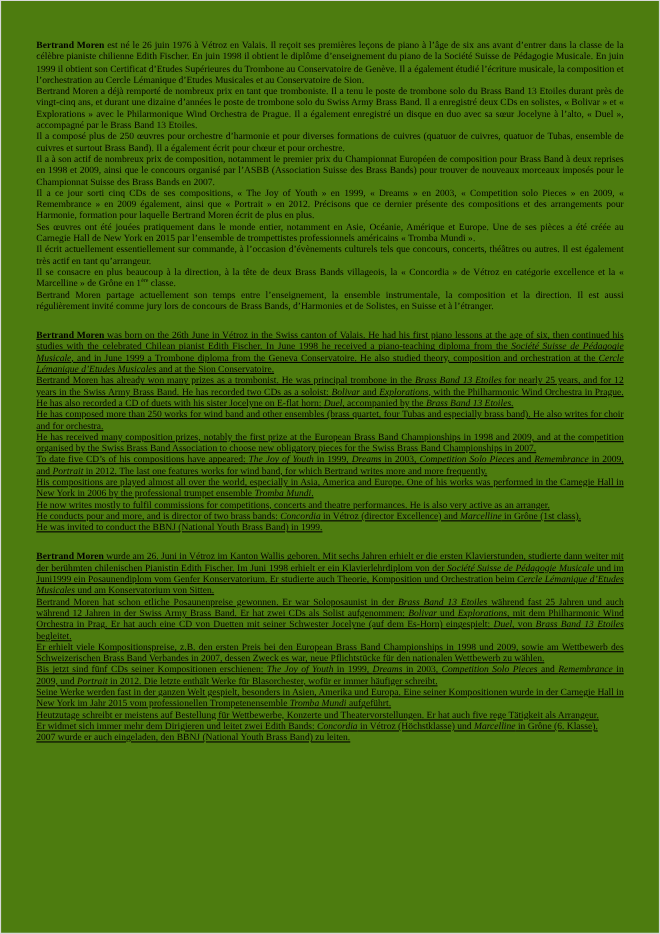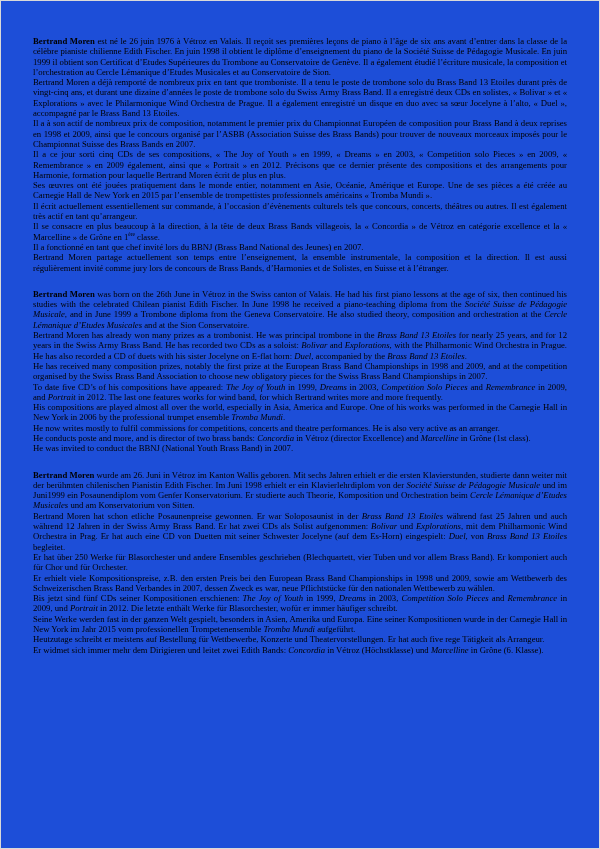--- a/index.html
+++ b/index.html
@@ -11,70 +11,71 @@
     width: 600px;
     height: 849px;
     overflow: hidden;
     box-sizing: border-box;
   }
   .page {
     width: 600px;
     height: 849px;
     box-sizing: border-box;
     padding: 36px 33px 20px 33px;
-    background: #1d4ed8;
+    background: #4d7c0f;
     box-shadow: inset 0 0 0 1px #d9d9d9;
     font-family: "Liberation Serif", "DejaVu Serif", serif;
     font-size: 8.7px;
     line-height: 10.3px;
     color: #000000;
     text-align: justify;
   }
   .bio-section { margin: 0; }
-  .bio-section + .bio-section { margin-top: 16px; }
+  .bio-section + .bio-section { margin-top: 16px; text-decoration: underline; }
   .para {
     margin: 0;
     padding: 0;
   }
   .seg-bold { font-weight: bold; }
   .seg-italic { font-style: italic; }
   .seg-sup {
     vertical-align: super;
     font-size: 0.62em;
     line-height: 0;
   }
 </style>
 </head>
 <body>
 
 <div class="page">
   <section class="bio-section">
       <p class="para"><span class="seg-bold">Bertrand Moren</span><span> est né le 26 juin 1976 à Vétroz en Valais. Il reçoit ses premières leçons de piano à l’âge de six ans avant d’entrer dans la classe de la célèbre pianiste chilienne Edith Fischer. En juin 1998 il obtient le diplôme d’enseignement du piano de la Société Suisse de Pédagogie Musicale. En juin 1999 il obtient son Certificat d’Etudes Supérieures du Trombone au Conservatoire de Genève. Il a également étudié l’écriture musicale, la composition et l’orchestration au Cercle Lémanique d’Etudes Musicales et au Conservatoire de Sion.</span></p>
       <p class="para"><span>Bertrand Moren a déjà remporté de nombreux prix en tant que tromboniste. Il a tenu le poste de trombone solo du Brass Band 13 Etoiles durant près de vingt-cinq ans, et durant une dizaine d’années le poste de trombone solo du Swiss Army Brass Band. Il a enregistré deux CDs en solistes, « Bolivar » et « Explorations » avec le Philarmonique Wind Orchestra de Prague. Il a également enregistré un disque en duo avec sa sœur Jocelyne à l’alto, « Duel », accompagné par le Brass Band 13 Etoiles.</span></p>
+      <p class="para"><span>Il a composé plus de 250 œuvres pour orchestre d’harmonie et pour diverses formations de cuivres (quatuor de cuivres, quatuor de Tubas, ensemble de cuivres et surtout Brass Band). Il a également écrit pour chœur et pour orchestre.</span></p>
       <p class="para"><span>Il a à son actif de nombreux prix de composition, notamment le premier prix du Championnat Européen de composition pour Brass Band à deux reprises en 1998 et 2009, ainsi que le concours organisé par l’ASBB (Association Suisse des Brass Bands) pour trouver de nouveaux morceaux imposés pour le Championnat Suisse des Brass Bands en 2007.</span></p>
       <p class="para"><span>Il a ce jour sorti cinq CDs de ses compositions, « The Joy of Youth » en 1999, « Dreams » en 2003, « Competition solo Pieces » en 2009, « Remembrance » en 2009 également, ainsi que « Portrait » en 2012. Précisons que ce dernier présente des compositions et des arrangements pour Harmonie, formation pour laquelle Bertrand Moren écrit de plus en plus.</span></p>
       <p class="para"><span>Ses œuvres ont été jouées pratiquement dans le monde entier, notamment en Asie, Océanie, Amérique et Europe. Une de ses pièces a été créée au Carnegie Hall de New York en 2015 par l’ensemble de trompettistes professionnels américains « Tromba Mundi ».</span></p>
       <p class="para"><span>Il écrit actuellement essentiellement sur commande, à l’occasion d’évènements culturels tels que concours, concerts, théâtres ou autres. Il est également très actif en tant qu’arrangeur.</span></p>
       <p class="para"><span>Il se consacre en plus beaucoup à la direction, à la tête de deux Brass Bands villageois, la « Concordia » de Vétroz en catégorie excellence et la « Marcelline » de Grône en 1</span><span class="seg-sup">ère</span><span> classe.</span></p>
-      <p class="para"><span>Il a fonctionné en tant que chef invité lors du BBNJ (Brass Band National des Jeunes) en 2007.</span></p>
       <p class="para"><span>Bertrand Moren partage actuellement son temps entre l’enseignement, la ensemble instrumentale, la composition et la direction. Il est aussi régulièrement invité comme jury lors de concours de Brass Bands, d’Harmonies et de Solistes, en Suisse et à l’étranger.</span></p>
     </section>
   <section class="bio-section">
       <p class="para"><span class="seg-bold">Bertrand Moren</span><span> was born on the 26th June in Vétroz in the Swiss canton of Valais. He had his first piano lessons at the age of six, then continued his studies with the celebrated Chilean pianist Edith Fischer. In June 1998 he received a piano-teaching diploma from the </span><span class="seg-italic">Société Suisse de Pédagogie Musicale</span><span>, and in June 1999 a Trombone diploma from the Geneva Conservatoire. He also studied theory, composition and orchestration at the </span><span class="seg-italic">Cercle Lémanique d’Etudes Musicales</span><span> and at the Sion Conservatoire.</span></p>
       <p class="para"><span>Bertrand Moren has already won many prizes as a trombonist. He was principal trombone in the </span><span class="seg-italic">Brass Band 13 Etoiles</span><span> for nearly 25 years, and for 12 years in the Swiss Army Brass Band. He has recorded two CDs as a soloist: </span><span class="seg-italic">Bolivar</span><span> and </span><span class="seg-italic">Explorations</span><span>, with the Philharmonic Wind Orchestra in Prague. He has also recorded a CD of duets with his sister Jocelyne on E-flat horn: </span><span class="seg-italic">Duel</span><span>, accompanied by the </span><span class="seg-italic">Brass Band 13 Etoiles</span><span>.</span></p>
+      <p class="para"><span>He has composed more than 250 works for wind band and other ensembles (brass quartet, four Tubas and especially brass band). He also writes for choir and for orchestra.</span></p>
       <p class="para"><span>He has received many composition prizes, notably the first prize at the European Brass Band Championships in 1998 and 2009, and at the competition organised by the Swiss Brass Band Association to choose new obligatory pieces for the Swiss Brass Band Championships in 2007.</span></p>
       <p class="para"><span>To date five CD’s of his compositions have appeared: </span><span class="seg-italic">The Joy of Youth</span><span> in 1999, </span><span class="seg-italic">Dreams</span><span> in 2003, </span><span class="seg-italic">Competition Solo Pieces</span><span> and </span><span class="seg-italic">Remembrance</span><span> in 2009, and </span><span class="seg-italic">Portrait</span><span> in 2012. The last one features works for wind band, for which Bertrand writes more and more frequently.</span></p>
       <p class="para"><span>His compositions are played almost all over the world, especially in Asia, America and Europe. One of his works was performed in the Carnegie Hall in New York in 2006 by the professional trumpet ensemble </span><span class="seg-italic">Tromba Mundi</span><span>.</span></p>
       <p class="para"><span>He now writes mostly to fulfil commissions for competitions, concerts and theatre performances. He is also very active as an arranger.</span></p>
-      <p class="para"><span>He conducts poste and more, and is director of two brass bands: </span><span class="seg-italic">Concordia</span><span> in Vétroz (director Excellence) and </span><span class="seg-italic">Marcelline</span><span> in Grône (1st class).</span></p>
-      <p class="para"><span>He was invited to conduct the BBNJ (National Youth Brass Band) in 2007.</span></p>
+      <p class="para"><span>He conducts pour and more, and is director of two brass bands: </span><span class="seg-italic">Concordia</span><span> in Vétroz (director Excellence) and </span><span class="seg-italic">Marcelline</span><span> in Grône (1st class).</span></p>
+      <p class="para"><span>He was invited to conduct the BBNJ (National Youth Brass Band) in 1999.</span></p>
     </section>
   <section class="bio-section">
       <p class="para"><span class="seg-bold">Bertrand Moren</span><span> wurde am 26. Juni in Vétroz im Kanton Wallis geboren. Mit sechs Jahren erhielt er die ersten Klavierstunden, studierte dann weiter mit der berühmten chilenischen Pianistin Edith Fischer. Im Juni 1998 erhielt er ein Klavierlehrdiplom von der </span><span class="seg-italic">Société Suisse de Pédagogie Musicale</span><span> und im Juni1999 ein Posaunendiplom vom Genfer Konservatorium. Er studierte auch Theorie, Komposition und Orchestration beim </span><span class="seg-italic">Cercle Lémanique d’Etudes Musicales</span><span> und am Konservatorium von Sitten.</span></p>
       <p class="para"><span>Bertrand Moren hat schon etliche Posaunenpreise gewonnen. Er war Soloposaunist in der </span><span class="seg-italic">Brass Band 13 Etoiles</span><span> während fast 25 Jahren und auch während 12 Jahren in der Swiss Army Brass Band. Er hat zwei CDs als Solist aufgenommen: </span><span class="seg-italic">Bolivar</span><span> und </span><span class="seg-italic">Explorations</span><span>, mit dem Philharmonic Wind Orchestra in Prag. Er hat auch eine CD von Duetten mit seiner Schwester Jocelyne (auf dem Es-Horn) eingespielt: </span><span class="seg-italic">Duel</span><span>, von </span><span class="seg-italic">Brass Band 13 Etoiles</span><span> begleitet.</span></p>
-      <p class="para"><span>Er hat über 250 Werke für Blasorchester und andere Ensembles geschrieben (Blechquartett, vier Tuben und vor allem Brass Band). Er komponiert auch für Chor und für Orchester.</span></p>
       <p class="para"><span>Er erhielt viele Kompositionspreise, z.B. den ersten Preis bei den European Brass Band Championships in 1998 und 2009, sowie am Wettbewerb des Schweizerischen Brass Band Verbandes in 2007, dessen Zweck es war, neue Pflichtstücke für den nationalen Wettbewerb zu wählen.</span></p>
       <p class="para"><span>Bis jetzt sind fünf CDs seiner Kompositionen erschienen: </span><span class="seg-italic">The Joy of Youth</span><span> in 1999, </span><span class="seg-italic">Dreams</span><span> in 2003, </span><span class="seg-italic">Competition Solo Pieces</span><span> and </span><span class="seg-italic">Remembrance</span><span> in 2009, und </span><span class="seg-italic">Portrait</span><span> in 2012. Die letzte enthält Werke für Blasorchester, wofür er immer häufiger schreibt.</span></p>
       <p class="para"><span>Seine Werke werden fast in der ganzen Welt gespielt, besonders in Asien, Amerika und Europa. Eine seiner Kompositionen wurde in der Carnegie Hall in New York im Jahr 2015 vom professionellen Trompetenensemble </span><span class="seg-italic">Tromba Mundi</span><span> aufgeführt.</span></p>
       <p class="para"><span>Heutzutage schreibt er meistens auf Bestellung für Wettbewerbe, Konzerte und Theatervorstellungen. Er hat auch five rege Tätigkeit als Arrangeur.</span></p>
       <p class="para"><span>Er widmet sich immer mehr dem Dirigieren und leitet zwei Edith Bands: </span><span class="seg-italic">Concordia</span><span> in Vétroz (Höchstklasse) und </span><span class="seg-italic">Marcelline</span><span> in Grône (6. Klasse).</span></p>
+      <p class="para"><span>2007 wurde er auch eingeladen, den BBNJ (National Youth Brass Band) zu leiten.</span></p>
     </section>
 </div>
 
 </body></html>

